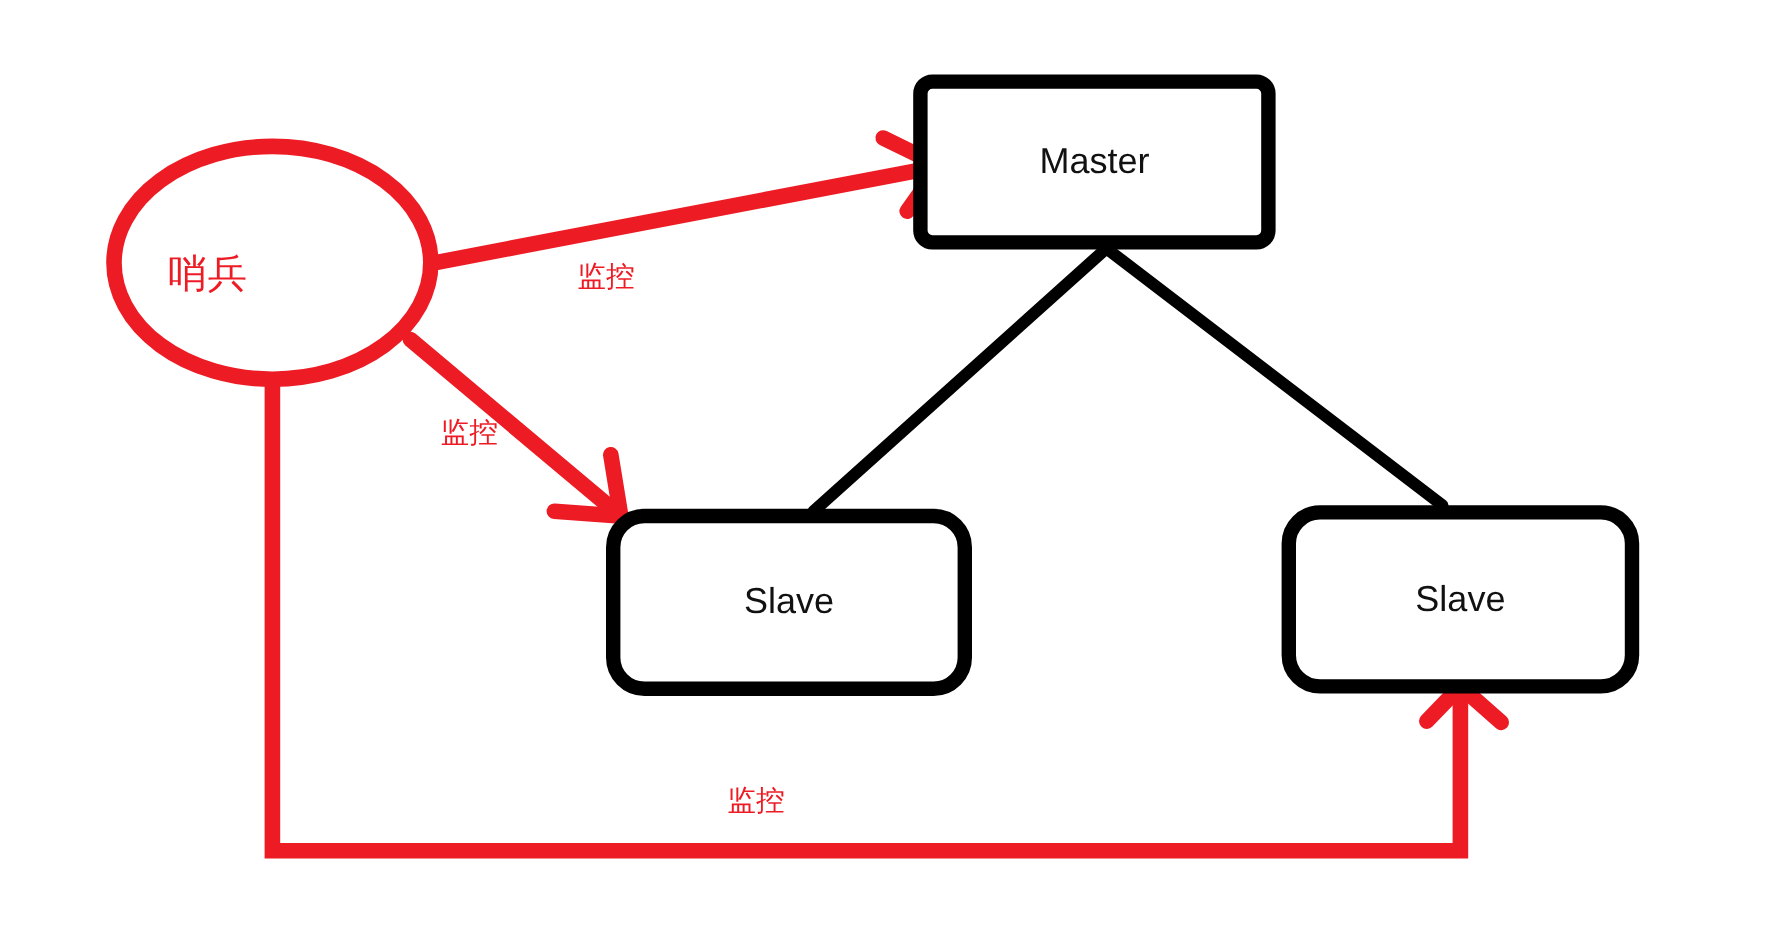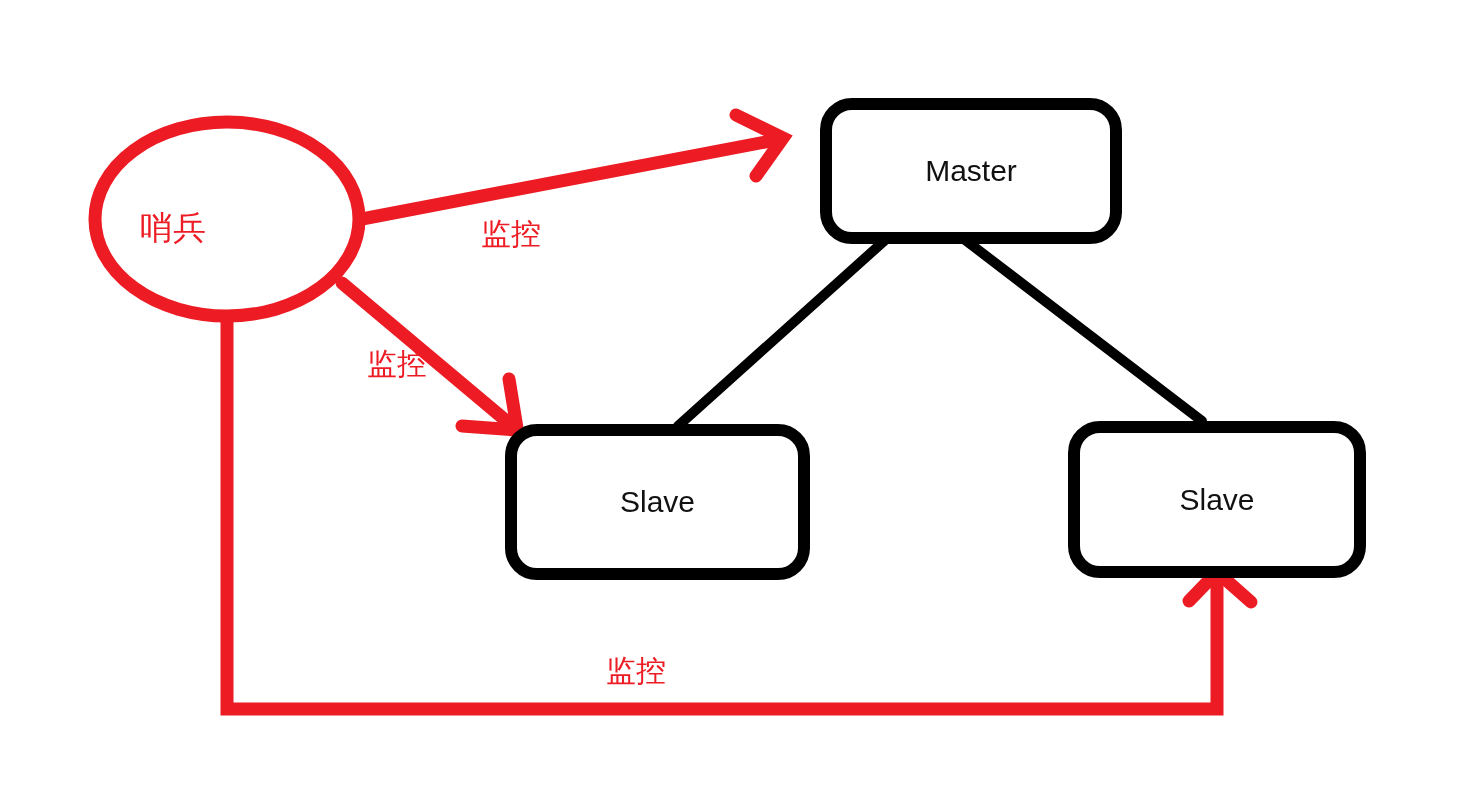--- a/index.html
+++ b/index.html
@@ -44,28 +44,28 @@
   .node {
     position: absolute;
     border: 12px solid var(--black);
     background: var(--bg);
     display: flex;
     align-items: center;
     justify-content: center;
     font-size: 30px;
     color: var(--node-text);
   }
-  .node.master { left: 820px; top: 62px;  width: 302px; height: 146px; border-radius: 32px; margin-top: 36px; }
+  .node.master { left: 761px; top: 62px;  width: 302px; height: 146px; border-radius: 16px; }
   .node.slave-left  { left: 505px; top: 424px; width: 305px; height: 156px; border-radius: 32px; }
   .node.slave-right { left: 1068px; top: 421px; width: 298px; height: 157px; border-radius: 32px; }
 
   .red-label {
     position: absolute;
     color: var(--red);
-    font-size: 30px;
+    font-size: 24px;
     line-height: 1;
     white-space: nowrap;
   }
   .sentinel-label { left: 140px; top: 211px; font-size: 33px; }
   .monitor-1 { left: 481px; top: 219px; }
   .monitor-2 { left: 367px; top: 349px; }
   .monitor-3 { left: 606px; top: 656px; }
 </style>
 </head>
 <body>

